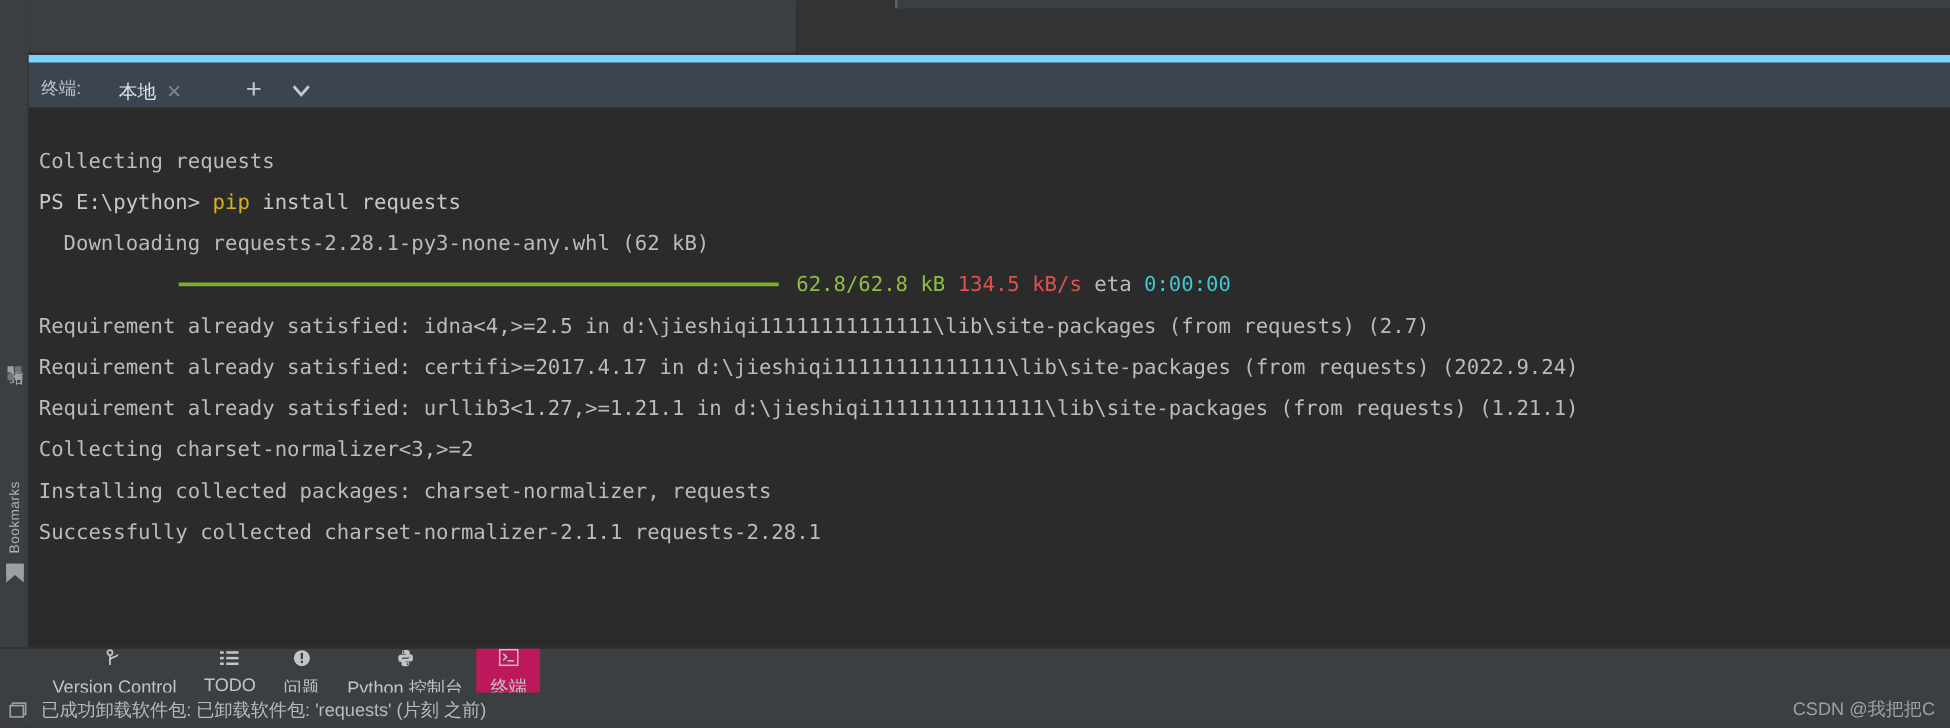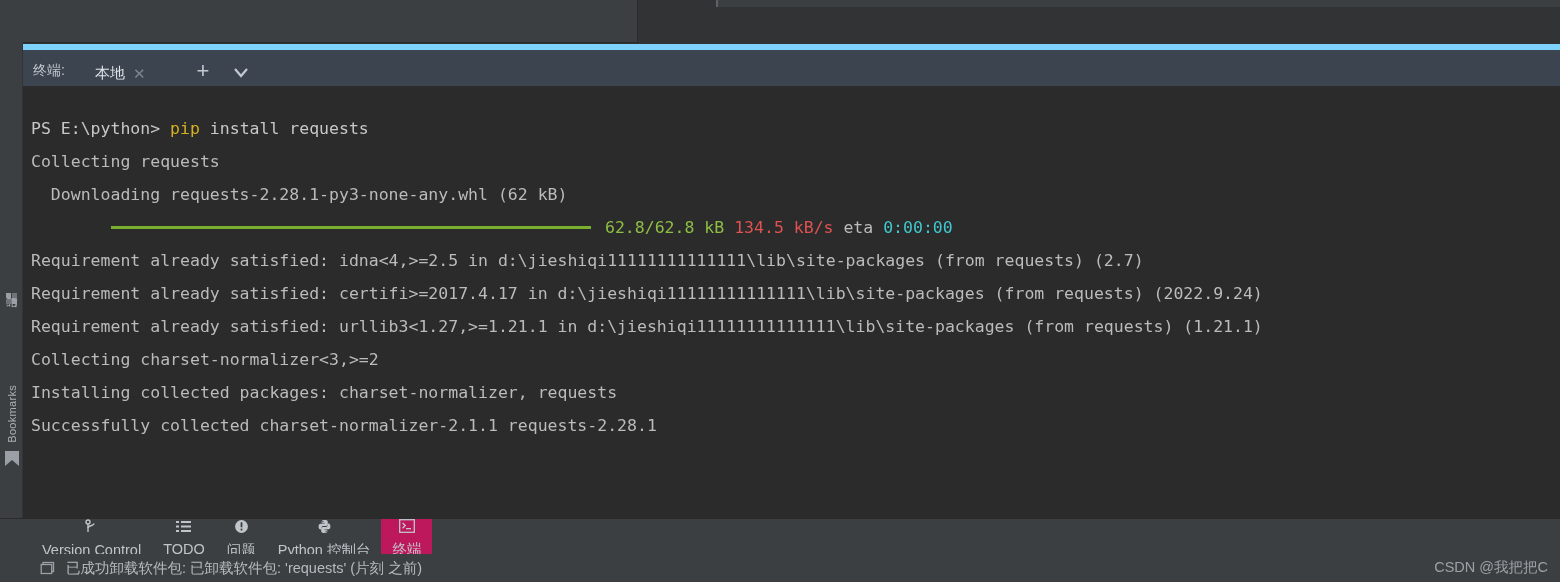--- a/index.html
+++ b/index.html
@@ -130,21 +130,21 @@
   }
   .tline { white-space: pre; padding-left: 8px; height: 33px; }
 
   .c-white   { color: #c8c8c8; }
   .c-yellow  { color: #d6b020; }
   .c-green   { color: #8ebe43; }
   .c-red     { color: #e05252; }
   .c-cyan    { color: #3fc8d0; }
   .c-gray    { color: #bbbbbb; }
 
-  .progress-row { display: flex; align-items: center; height: 33px; padding-left: 8px; }
+  .progress-row { display: flex; align-items: center; height: 33px; padding-left: 8px; margin-left: 32px; }
   .progress-bar {
     display: inline-block;
     width: 480px; height: 3px; background: #7aae2f;
     margin-left: 80px; margin-right: 14px;
   }
 
   
   .bottom-bar {
     position: absolute; left: 0; top: 518px; width: 1560px; height: 36px;
     background: #3c3f41;
@@ -159,21 +159,21 @@
     white-space: nowrap;
     flex-direction: column;
   }
   .bb-item.selected { background: #be185d; }
   .bb-icon { display: inline-flex; align-items: center; justify-content: center; width: 17px; height: 17px; }
 
   
   .status-bar {
     position: absolute; left: 0; top: 554px; width: 1560px; height: 28px;
     background: #3c3f41;
-    display: flex; align-items: center; padding-left: 33px;
+    display: flex; align-items: center;
   }
   .sb-icon { margin-left: 7px; width: 18px; height: 18px; display: inline-flex; align-items: center; }
   .sb-text { margin-left: 8px; font-size: 14.5px; color: #b5bbc1; }
   .watermark {
     position: absolute; right: 12px; top: 4px;
     font-size: 14.5px; color: #9aa1a8;
   }
 </style>
 </head>
 <body>
@@ -221,22 +221,22 @@
     <div class="term-plus">+</div>
 
     <div class="term-chev">
       <svg width="24" height="18" viewBox="0 0 24 18">
         <path d="M6 5 L12 12 L18 5" fill="none" stroke="#c3c9cf" stroke-width="2.2"></path>
       </svg>
     </div>
   </div>
 
   <div class="terminal" id="terminal-output">
+      <div class="tline"><span class="c-gray">Collecting requests</span></div>
       <div class="tline"><span class="c-white">PS E:\python&gt; </span><span class="c-yellow">pip</span><span class="c-white"> install requests</span></div>
-      <div class="tline"><span class="c-gray">Collecting requests</span></div>
       <div class="tline"><span class="c-gray">  Downloading requests-2.28.1-py3-none-any.whl (62 kB)</span></div>
       <div class="progress-row">
         <span class="progress-bar" style="background: rgb(122, 174, 47); width: 480px;"></span>
         <span class="c-green" style="white-space: pre;">62.8/62.8 kB</span>
         <span class="c-gray" style="white-space: pre;"> </span>
         <span class="c-red" style="white-space: pre;">134.5 kB/s</span>
         <span class="c-gray" style="white-space: pre;"> eta </span>
         <span class="c-cyan" style="white-space: pre;">0:00:00</span>
       </div>
       <div class="tline"><span class="c-gray">Requirement already satisfied: idna&lt;4,&gt;=2.5 in d:\jieshiqi11111111111111\lib\site-packages (from requests) (2.7)</span></div>

